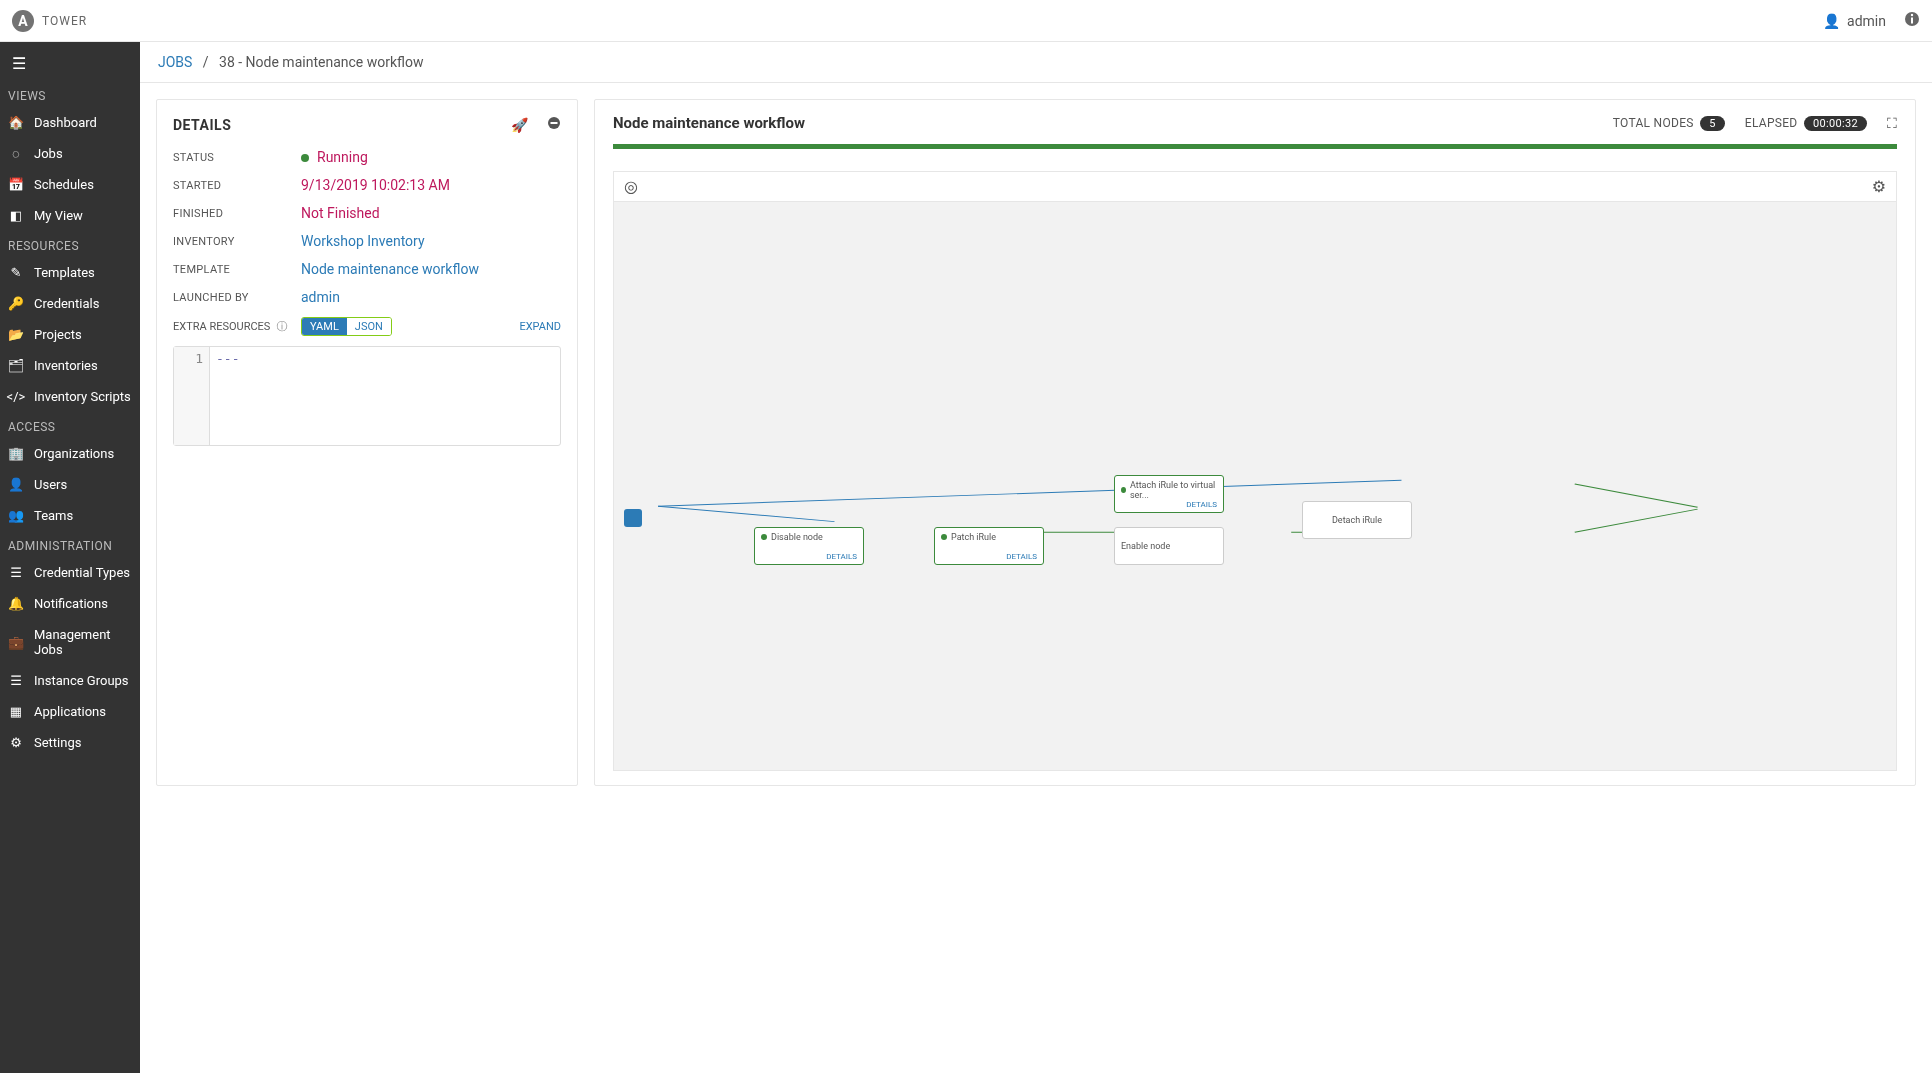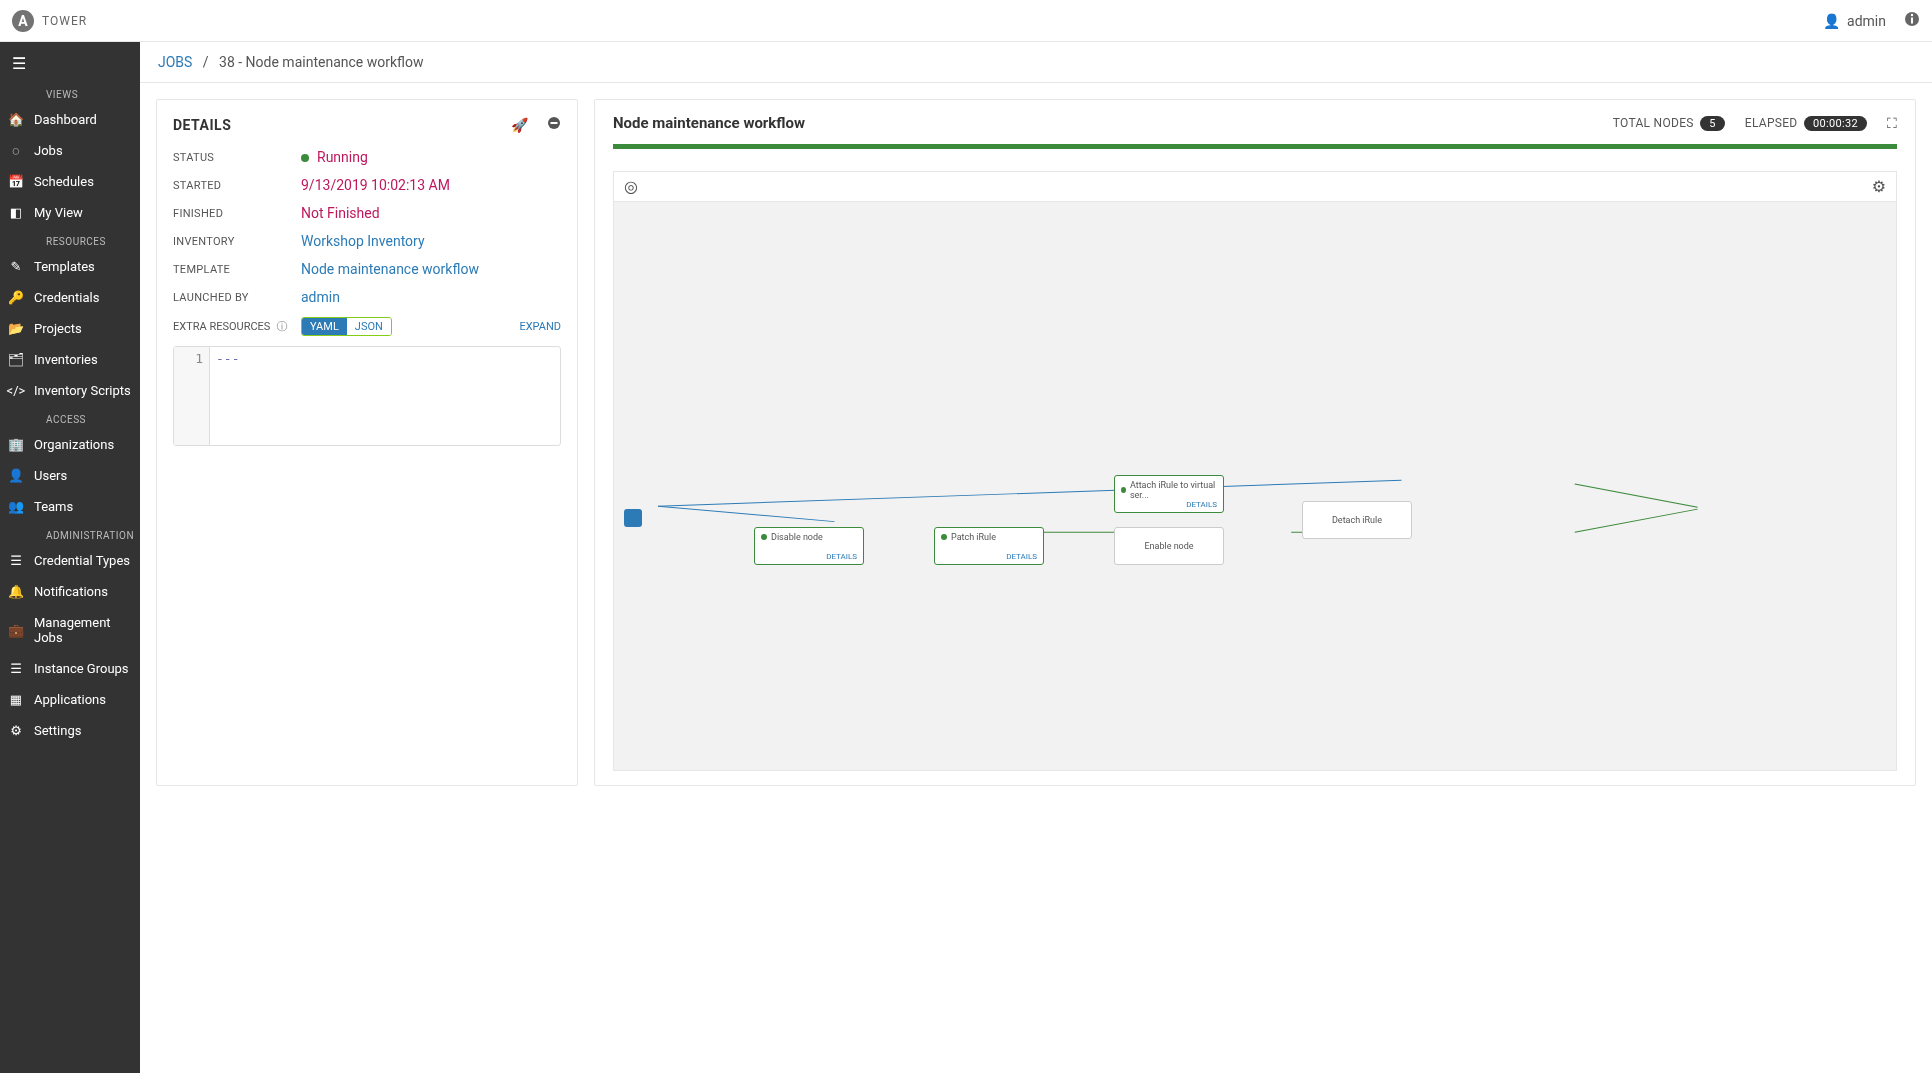--- a/index.html
+++ b/index.html
@@ -7,21 +7,21 @@
 .topbar { height: 42px; border-bottom: 1px solid #e6e6e6; display: flex; align-items: center; padding: 0 12px; }
 .brand-logo { width: 22px; height: 22px; border-radius: 50%; background: #737373; color: #fff; display: flex; align-items: center; justify-content: center; font-weight: bold; font-size: 14px; margin-right: 8px; }
 .brand-text { letter-spacing: 1px; color: #666; font-size: 12px; }
 .topbar-spacer { flex: 1; }
 .topbar-user { display: flex; align-items: center; gap: 6px; color: #555; font-size: 14px; margin-right: 18px; }
 .topbar-info { color: #666; }
 
 .shell { display: flex; height: calc(100vh - 42px); }
 .sidebar { width: 140px; background: #333; color: #fff; display: flex; flex-direction: column; padding-top: 4px; font-size: 13px; }
 .hamburger { padding: 8px 12px; font-size: 16px; cursor: pointer; }
-.side-section-label { font-size: 10px; letter-spacing: 0.5px; color: #bbb; padding: 8px 8px 4px 8px; margin-left: 38px; }
+.side-section-label { font-size: 12px; letter-spacing: 0.5px; color: #bbb; padding: 8px 8px 4px 8px; }
 .side-item { display: flex; align-items: center; gap: 10px; padding: 8px 8px; cursor: pointer; color: #fff; }
 .side-icon { width: 16px; display: inline-flex; justify-content: center; font-size: 13px; }
 
 .main { flex: 1; background: #fff; overflow: auto; }
 .breadcrumb { padding: 12px 18px; border-bottom: 1px solid #e6e6e6; font-size: 14px; color: #555; }
 .breadcrumb a { color: #2c7bb6; text-decoration: none; }
 .content { display: flex; gap: 16px; padding: 16px; }
 
 .details-panel { width: 422px; border: 1px solid #e6e6e6; background: #fff; padding: 16px; border-radius: 2px; }
 .details-header { display: flex; align-items: center; margin-bottom: 10px; }
@@ -284,21 +284,21 @@
 
             <div class="wf-node green" style="top:273px;left:500px;width:110px;height:38px;">
               <div class="node-title">
                   <span class="tiny-dot green"></span>
                   <span>Attach iRule to virtual ser...</span>
                 </div>
               <div class="node-details">DETAILS</div>
             </div>
 
             <div class="wf-node" style="top:325px;left:500px;width:110px;height:38px;">
-              <div class="node-title" style="justify-content:center;width:100%;height:100%;align-items:center;">
+              <div class="node-title" style="justify-content:flex-start;width:100%;height:100%;align-items:center;">
                   <span>Enable node</span>
                 </div>
             </div>
 
             <div class="wf-node" style="top:299px;left:688px;width:110px;height:38px;">
               <div class="node-title" style="justify-content:center;width:100%;height:100%;align-items:center;text-align:center;">
                   <span>Detach iRule</span>
                 </div>
             </div>
           </div>

